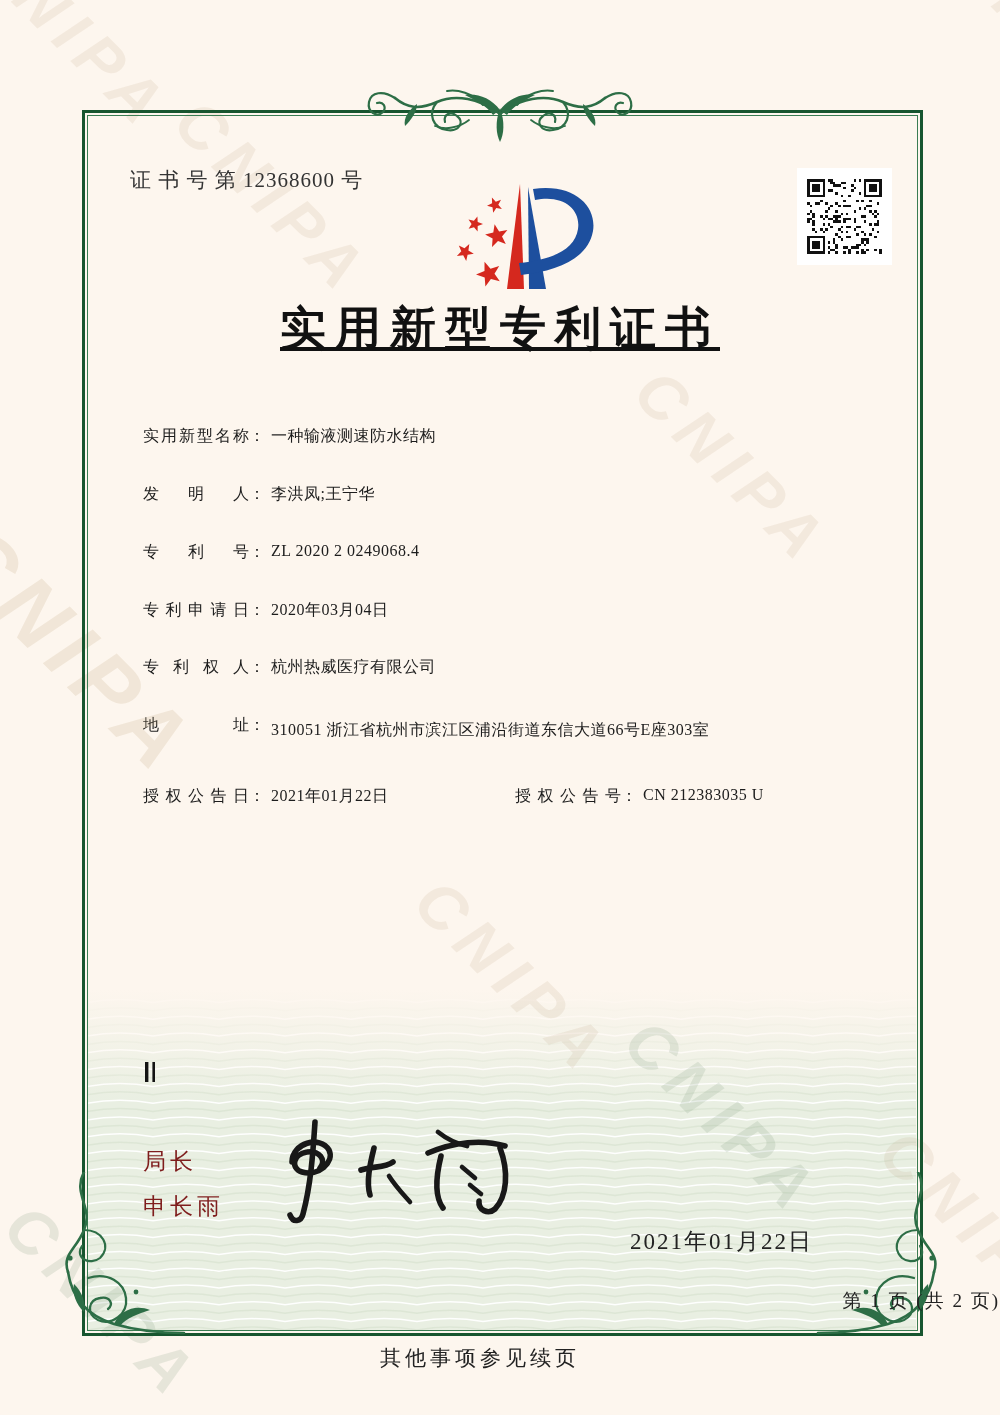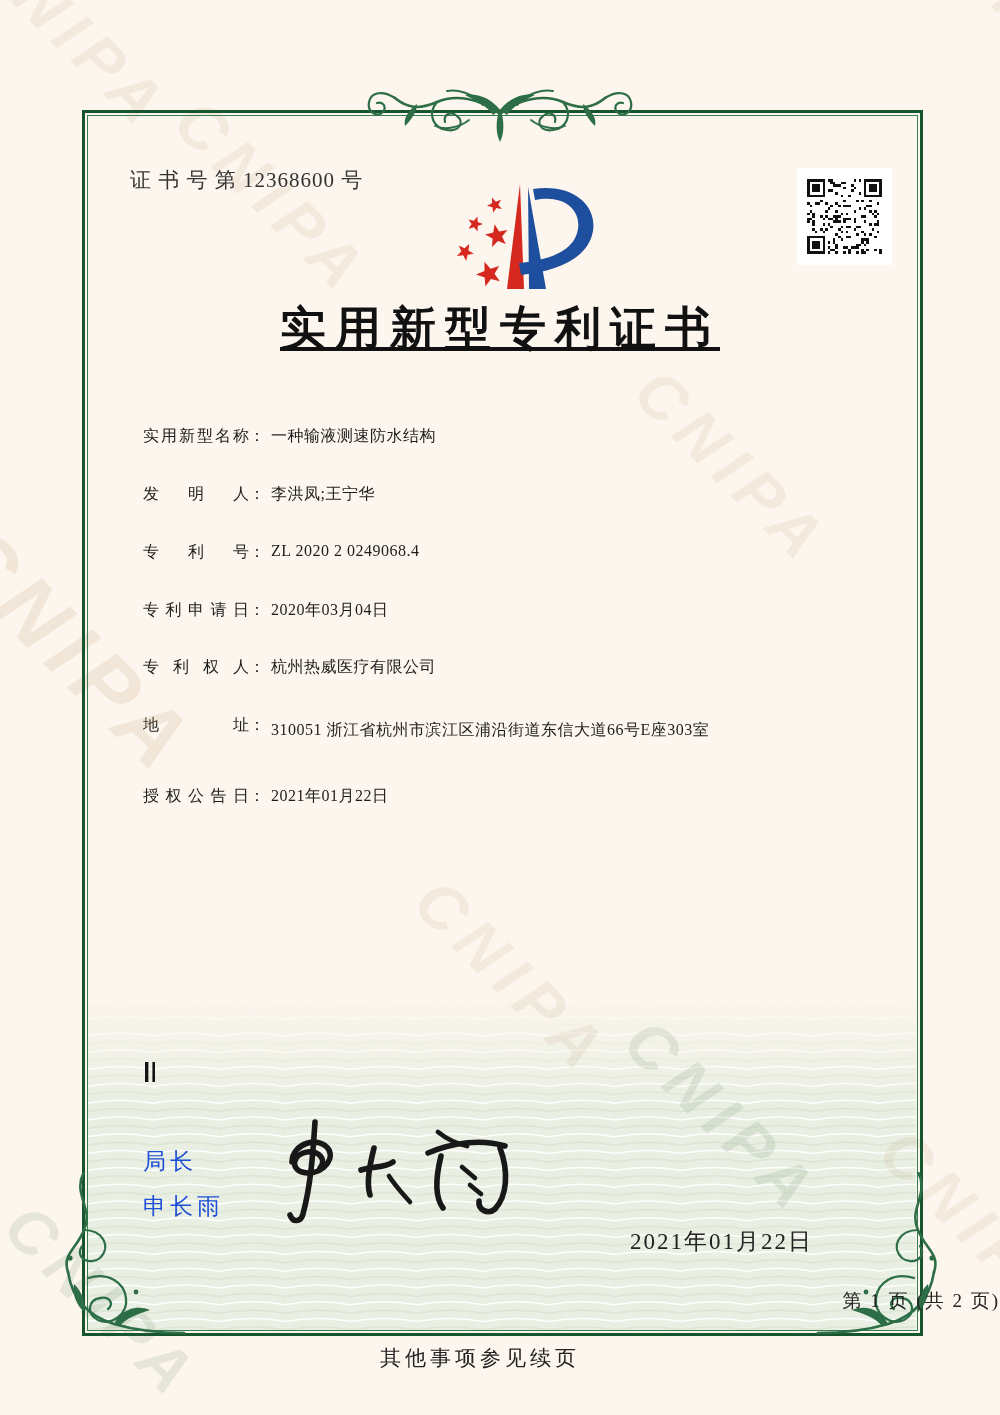--- a/index.html
+++ b/index.html
@@ -31,21 +31,21 @@
   .lbl{display:inline-block;width:106px;text-align:justify;text-align-last:justify;vertical-align:top;}
   .colon{display:inline-block;margin-right:6px;vertical-align:top;}
   .val{display:inline-block;vertical-align:top;letter-spacing:0.5px;}
   .val.addr{width:600px;line-height:30px;}
   .grp2{position:absolute;left:372px;top:0;}
   .paras{left:130px;top:826px;width:757px;font-size:21.5px;line-height:38px;
          text-align:justify;color:#1a1a1a;z-index:4;}
   .paras p{margin:0;text-indent:2em;}
   .barcode{left:143px;top:1062px;z-index:4;}
   .signer{left:143px;font-family:"Liberation Sans","DejaVu Sans",sans-serif;
-          font-size:23px;letter-spacing:4px;color:#1d4ed8;z-index:4;}
+          font-size:23px;letter-spacing:4px;color:#7f1d1d;z-index:4;}
   .sig{left:262px;top:1110px;z-index:4;}
   .issue-date{left:630px;top:1226px;font-size:23px;letter-spacing:2px;z-index:4;}
   .pageline{left:0;top:1288px;width:1000px;text-align:right;font-size:19px;letter-spacing:2px;z-index:4;}
   .footnote{left:480px;top:1344px;transform:translateX(-50%);font-size:21px;letter-spacing:4px;z-index:4;}
 </style>
 </head>
 <body>
 
 <svg class="abs band" id="band-svg" width="829" height="340" viewBox="0 0 829 340">
     <rect width="829" height="340" fill="#e9efe2"></rect>
@@ -341,20 +341,23 @@
   <span class="lbl">专利申请日</span><span class="colon">：</span><span class="val">2020年03月04日</span>
 </div>
 <div class="row" style="top:657px">
   <span class="lbl">专利权人</span><span class="colon">：</span><span class="val">杭州热威医疗有限公司</span>
 </div>
 <div class="row" style="top:715px">
   <span class="lbl">地址</span><span class="colon">：</span><span class="val addr">310051 浙江省杭州市滨江区浦沿街道东信大道66号E座303室</span>
 </div>
 <div class="row" style="top:786px;width:757px">
   <span class="lbl">授权公告日</span><span class="colon">：</span><span class="val">2021年01月22日</span>
+  <span class="grp2">
+    <span class="lbl">授权公告号</span><span class="colon">：</span><span class="val">CN 212383035 U</span>
+  </span>
 </div>
 
 <div class="abs paras">
 </div>
 
 <svg class="abs barcode" id="barcode-svg" width="258" height="20" viewBox="0 0 258 20">
     <rect x="2.0" y="0" width="3.4" height="20" fill="#131313"></rect>
     <rect x="9.4" y="0" width="2.6" height="20" fill="#131313"></rect>
     <rect x="14.0" y="0" width="undefined" height="20" fill="#131313"></rect>
   </svg>

